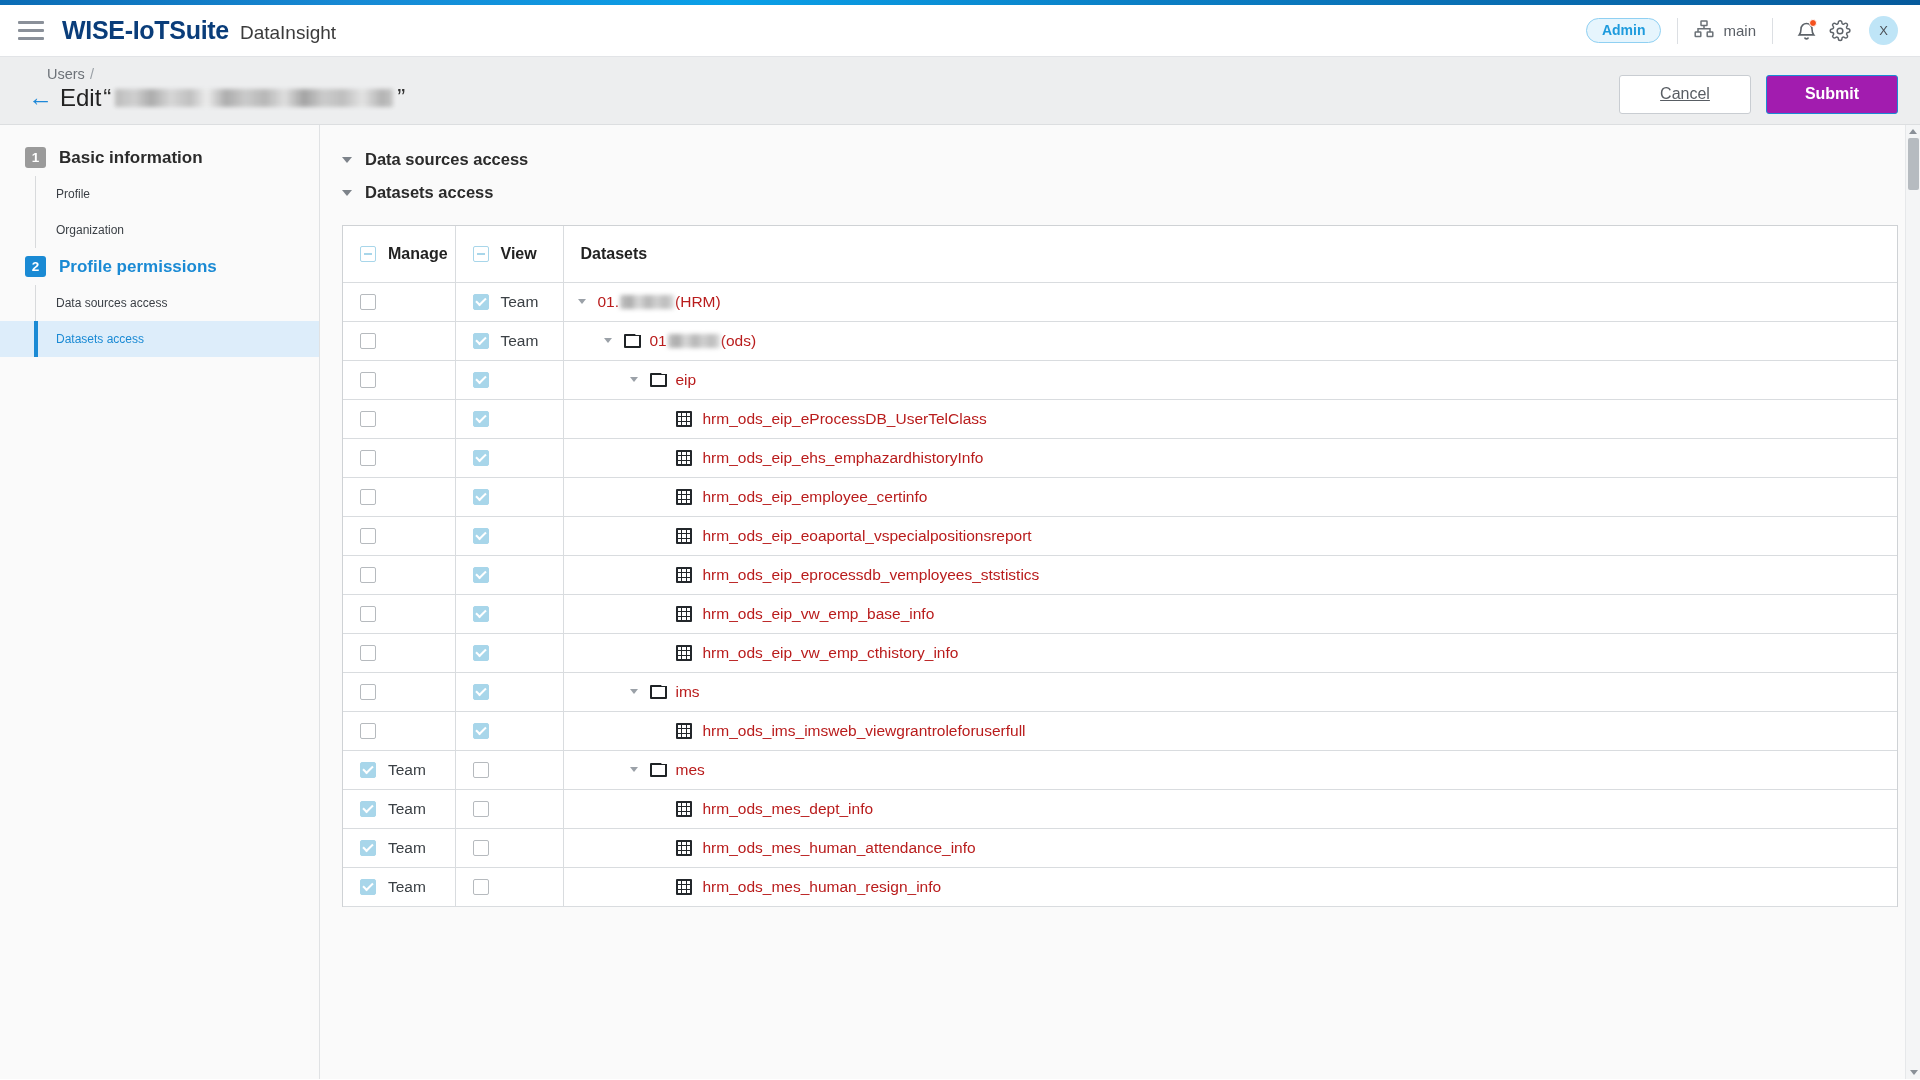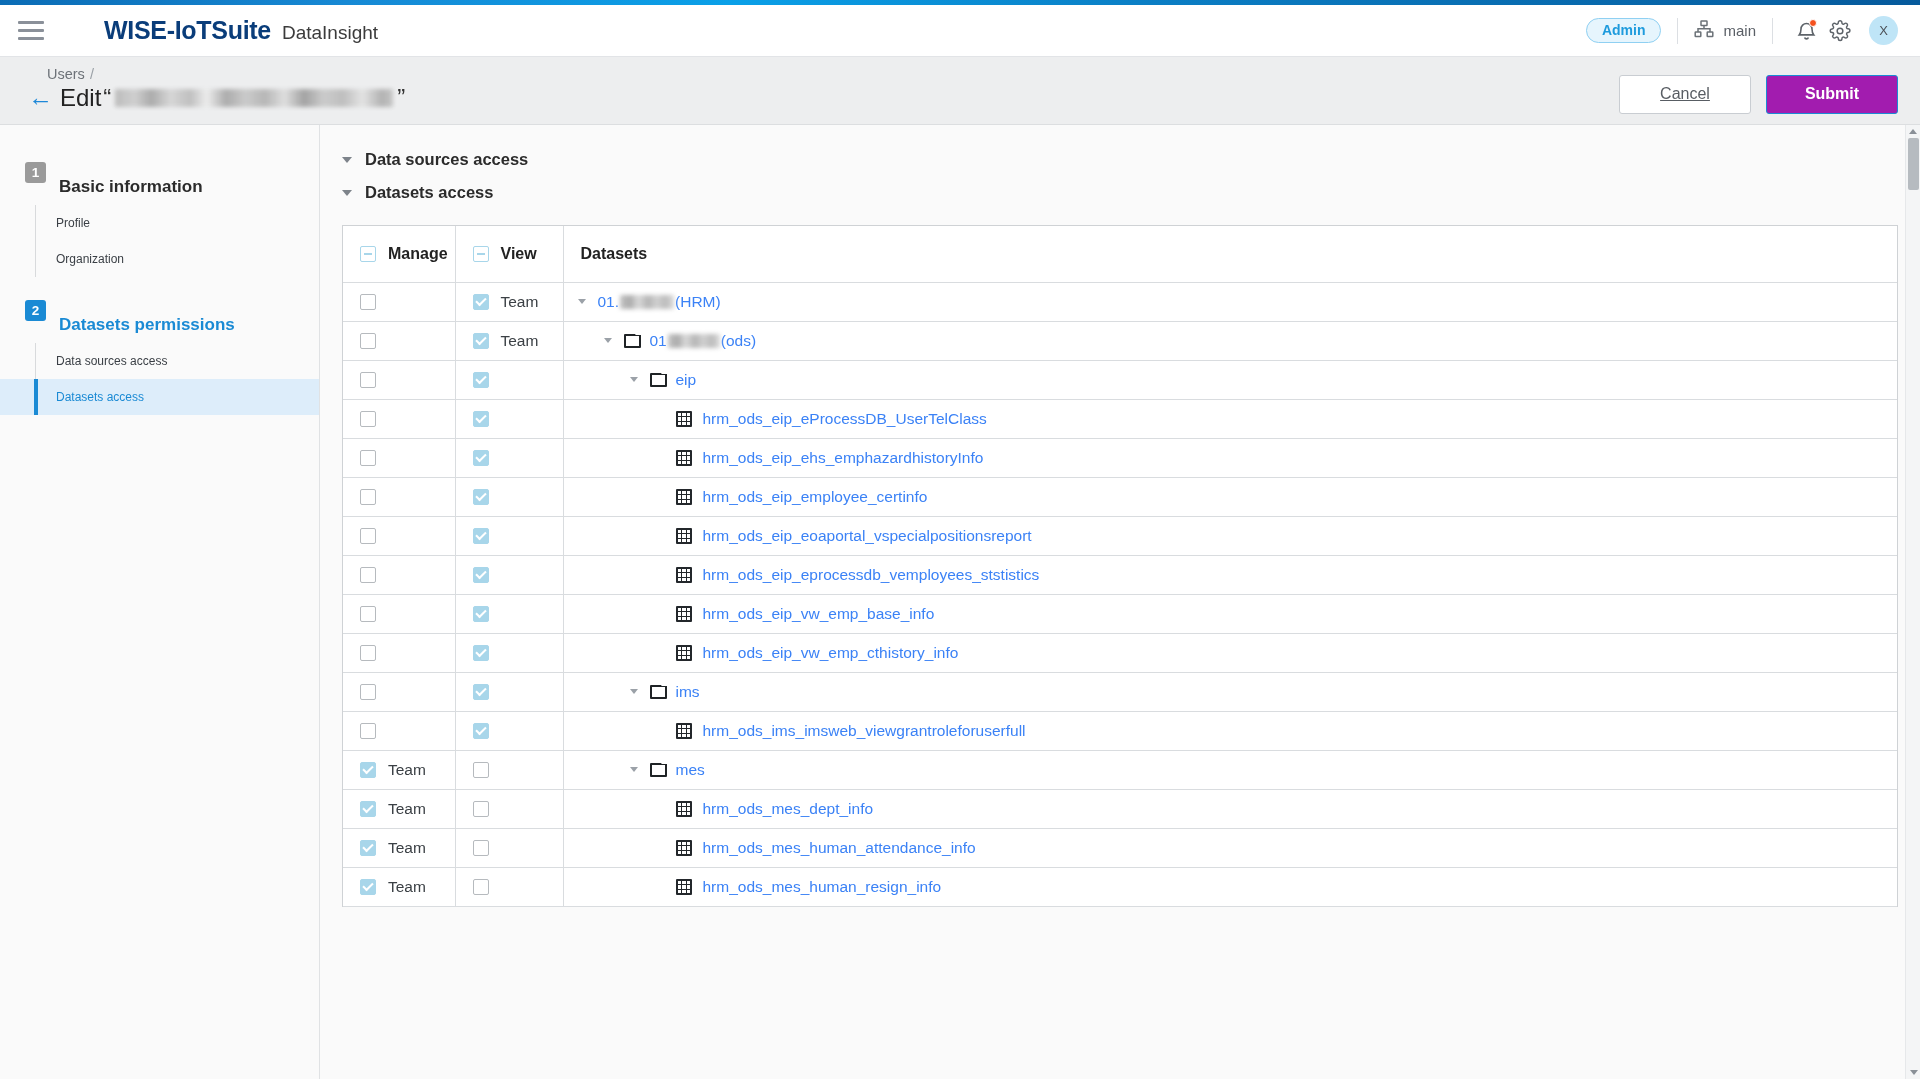--- a/index.html
+++ b/index.html
@@ -18,21 +18,20 @@
   }
 
   
   .header {
     height: 52px;
     background: #ffffff;
     border-bottom: 1px solid #e2e4e7;
     display: flex;
     align-items: center;
     padding: 0 22px 0 18px;
-    gap: 42px;
   }
   .hamburger {
     width: 26px; height: 26px;
     display: flex; flex-direction: column;
     justify-content: center; gap: 5px;
     cursor: pointer;
     margin-right: 18px;
   }
   .hamburger i { display: block; height: 3px; background: #8a9099; border-radius: 1px; }
   .logo-wrap { display: flex; align-items: baseline; gap: 11px; }
@@ -147,21 +146,21 @@
   }
   .step-num {
     width: 21px; height: 21px;
     border-radius: 3px;
     display: flex; align-items: center; justify-content: center;
     font-size: 13.5px; color: #fff; font-weight: bold;
     flex-shrink: 0;
   }
   .step-num.inactive { background: #9a9a9a; }
   .step-num.active { background: #1a8ad4; }
-  .step-label { font-size: 17px; font-weight: bold; color: #2b2b2b; margin-top: 30px; }
+  .step-label { font-size: 17px; font-weight: bold; color: #2b2b2b; }
   .step-label.active { color: #1a8ad4; }
   .sub-group { position: relative; }
   .sub-group::before {
     content: ""; position: absolute;
     left: 35px; top: 0; bottom: 0; width: 1px; background: #d8dadc;
   }
   .sub-item {
     padding: 11px 0 11px 56px;
     font-size: 12px; color: #3a3f45;
     cursor: pointer;
@@ -283,21 +282,21 @@
     border-radius: 1px;
   }
   .grid-icon::before {
     content: "";
     position: absolute; inset: 2px;
     background:
       linear-gradient(to right, transparent 0 3px, #23272b 3px 4.3px, transparent 4.3px 7.6px, #23272b 7.6px 8.9px, transparent 8.9px),
       linear-gradient(to bottom, transparent 0 3px, #23272b 3px 4.3px, transparent 4.3px 7.6px, #23272b 7.6px 8.9px, transparent 8.9px),
       #ffffff;
   }
-  .ds-name { font-size: 15.5px; color: #3b82f6; }
+  .ds-name { font-size: 15.5px; color: #b91c1c; }
   .expander {
     width: 18px; flex-shrink: 0;
     display: flex; align-items: center; justify-content: center;
     cursor: pointer;
     margin-right: 7px;
   }
   .blur-inline {
     display: inline-block;
     height: 14px;
     vertical-align: middle;
@@ -412,21 +411,21 @@
       <span class="step-num inactive">1</span>
       <span class="step-label">Basic information</span>
     </div>
     <div class="sub-group">
       <div class="sub-item">Profile</div>
       <div class="sub-item">Organization</div>
     </div>
 
     <div class="step-item">
       <span class="step-num active">2</span>
-      <span class="step-label active">Datasets permissions</span>
+      <span class="step-label active">Profile permissions</span>
     </div>
     <div class="sub-group">
       <div class="sub-item">Data sources access</div>
       <div class="sub-item selected">Datasets access</div>
     </div>
   </div>
 
   <div class="main">
 
     <div class="section-head">

